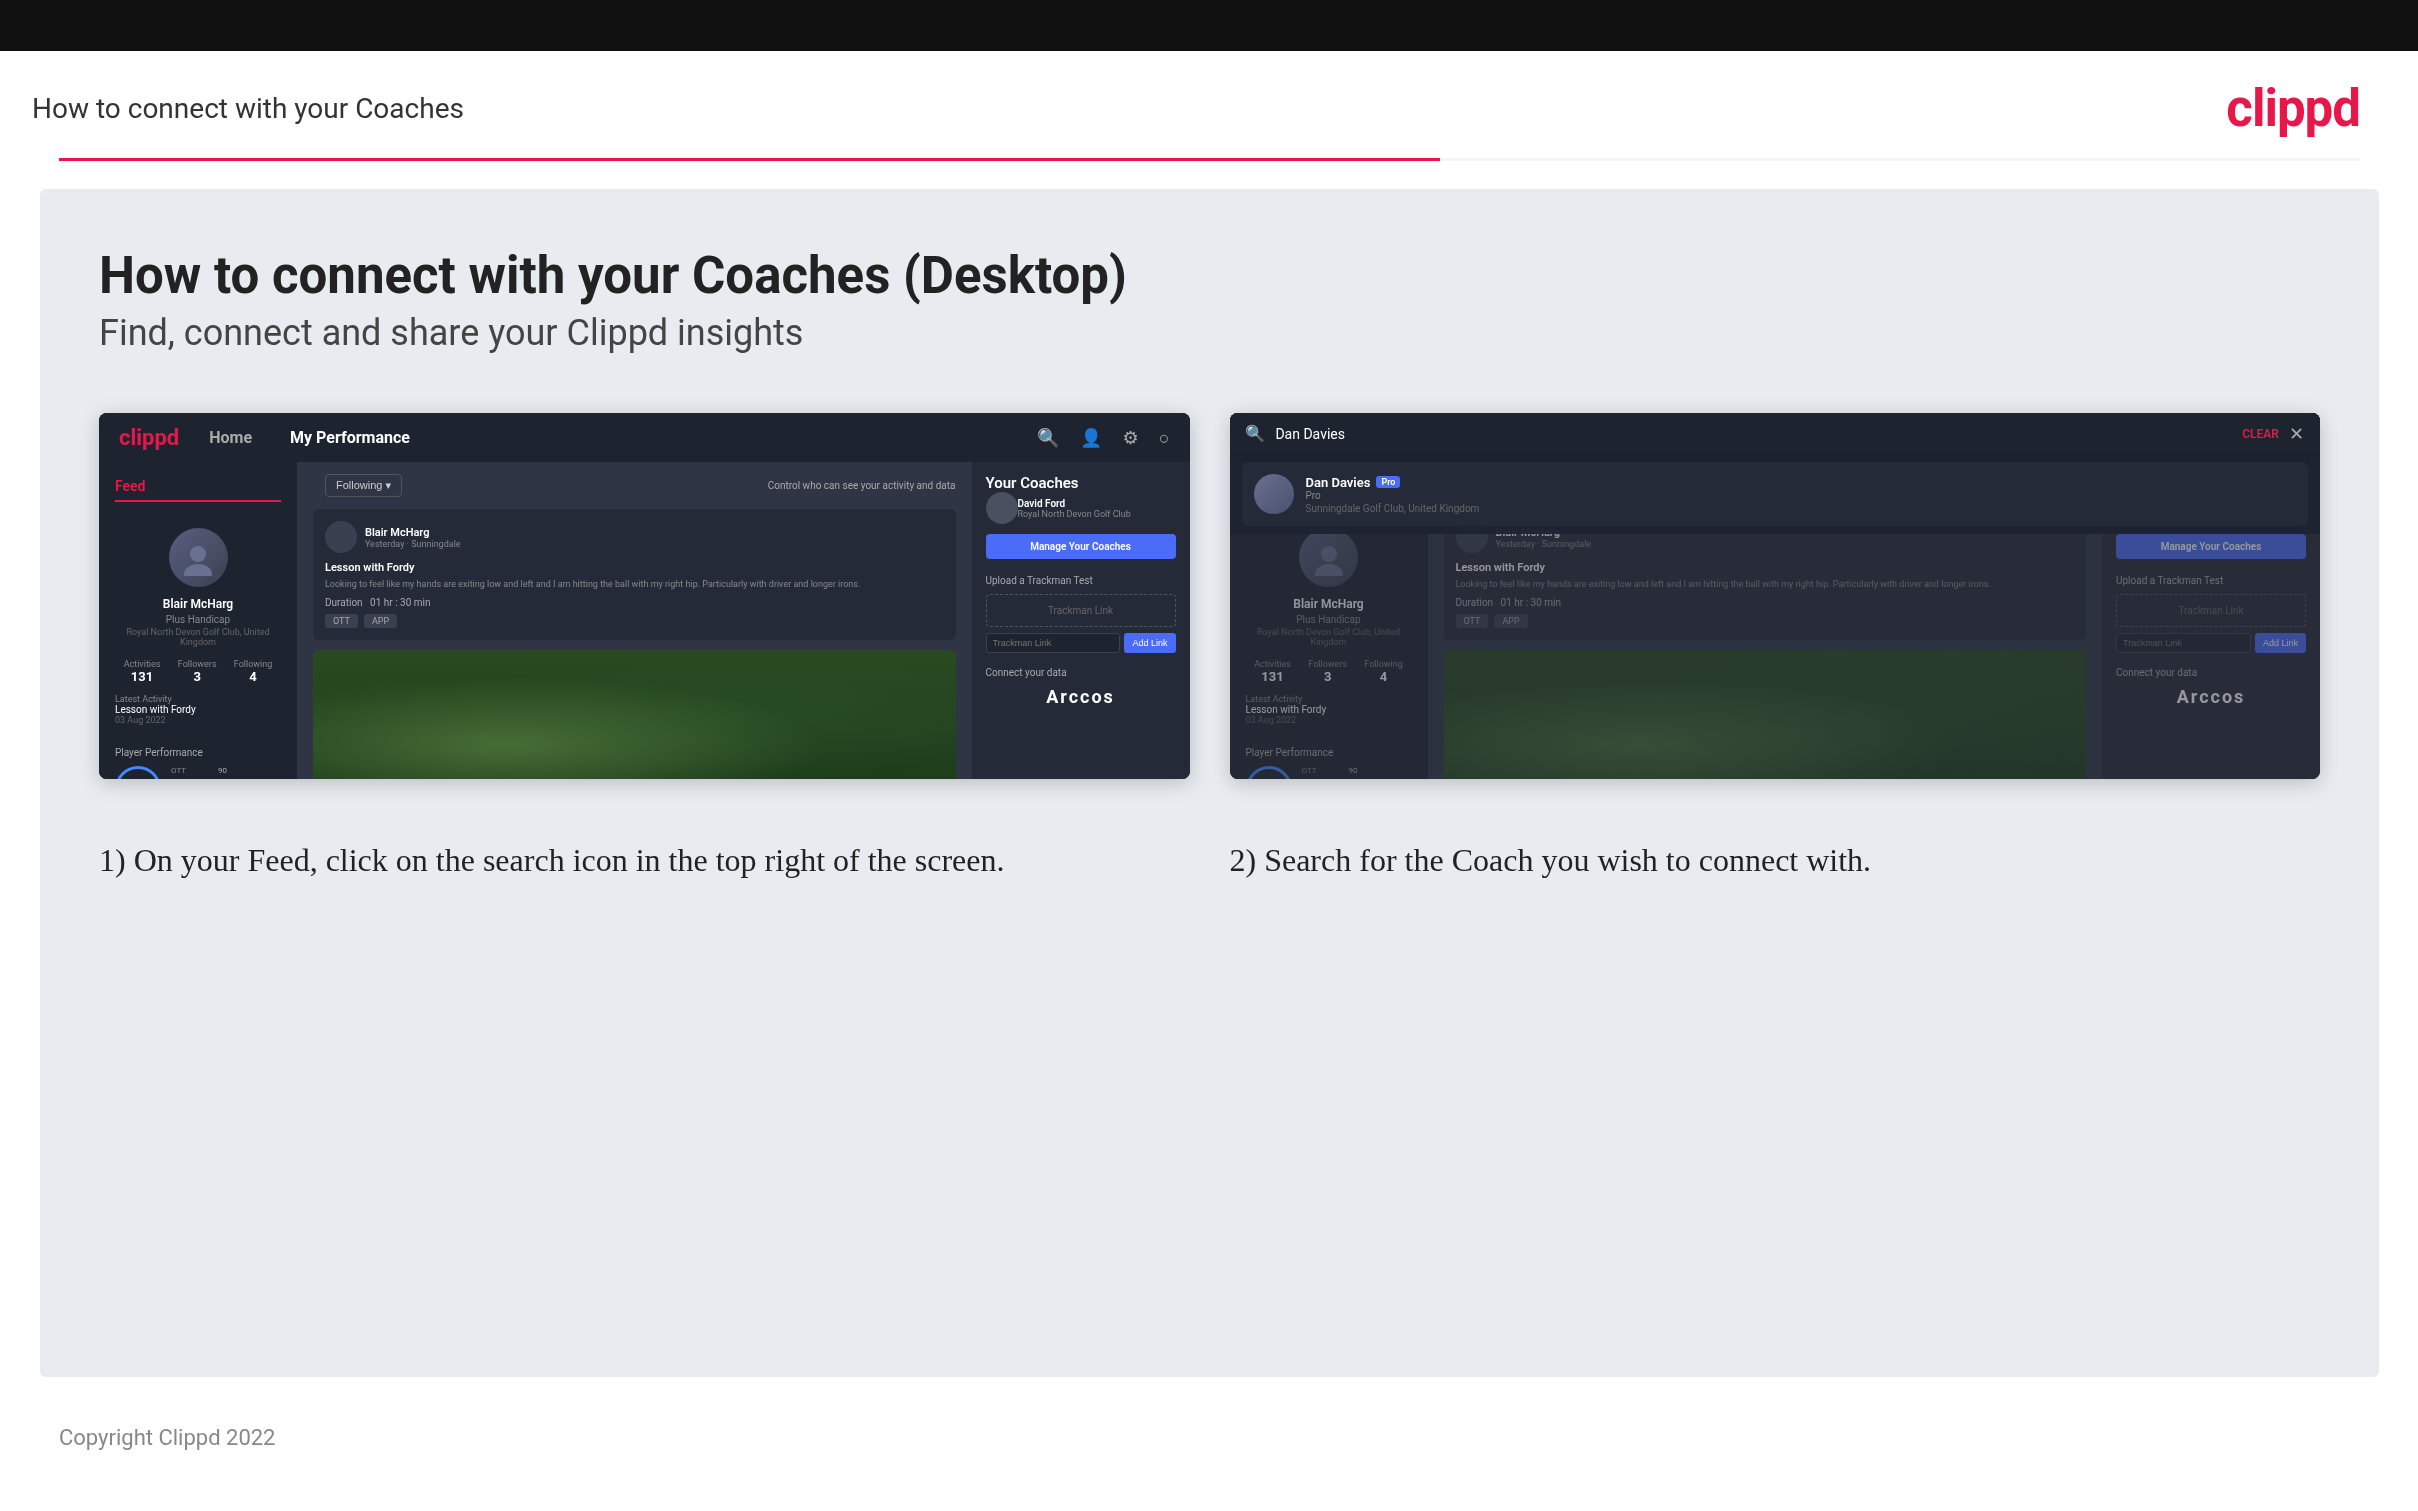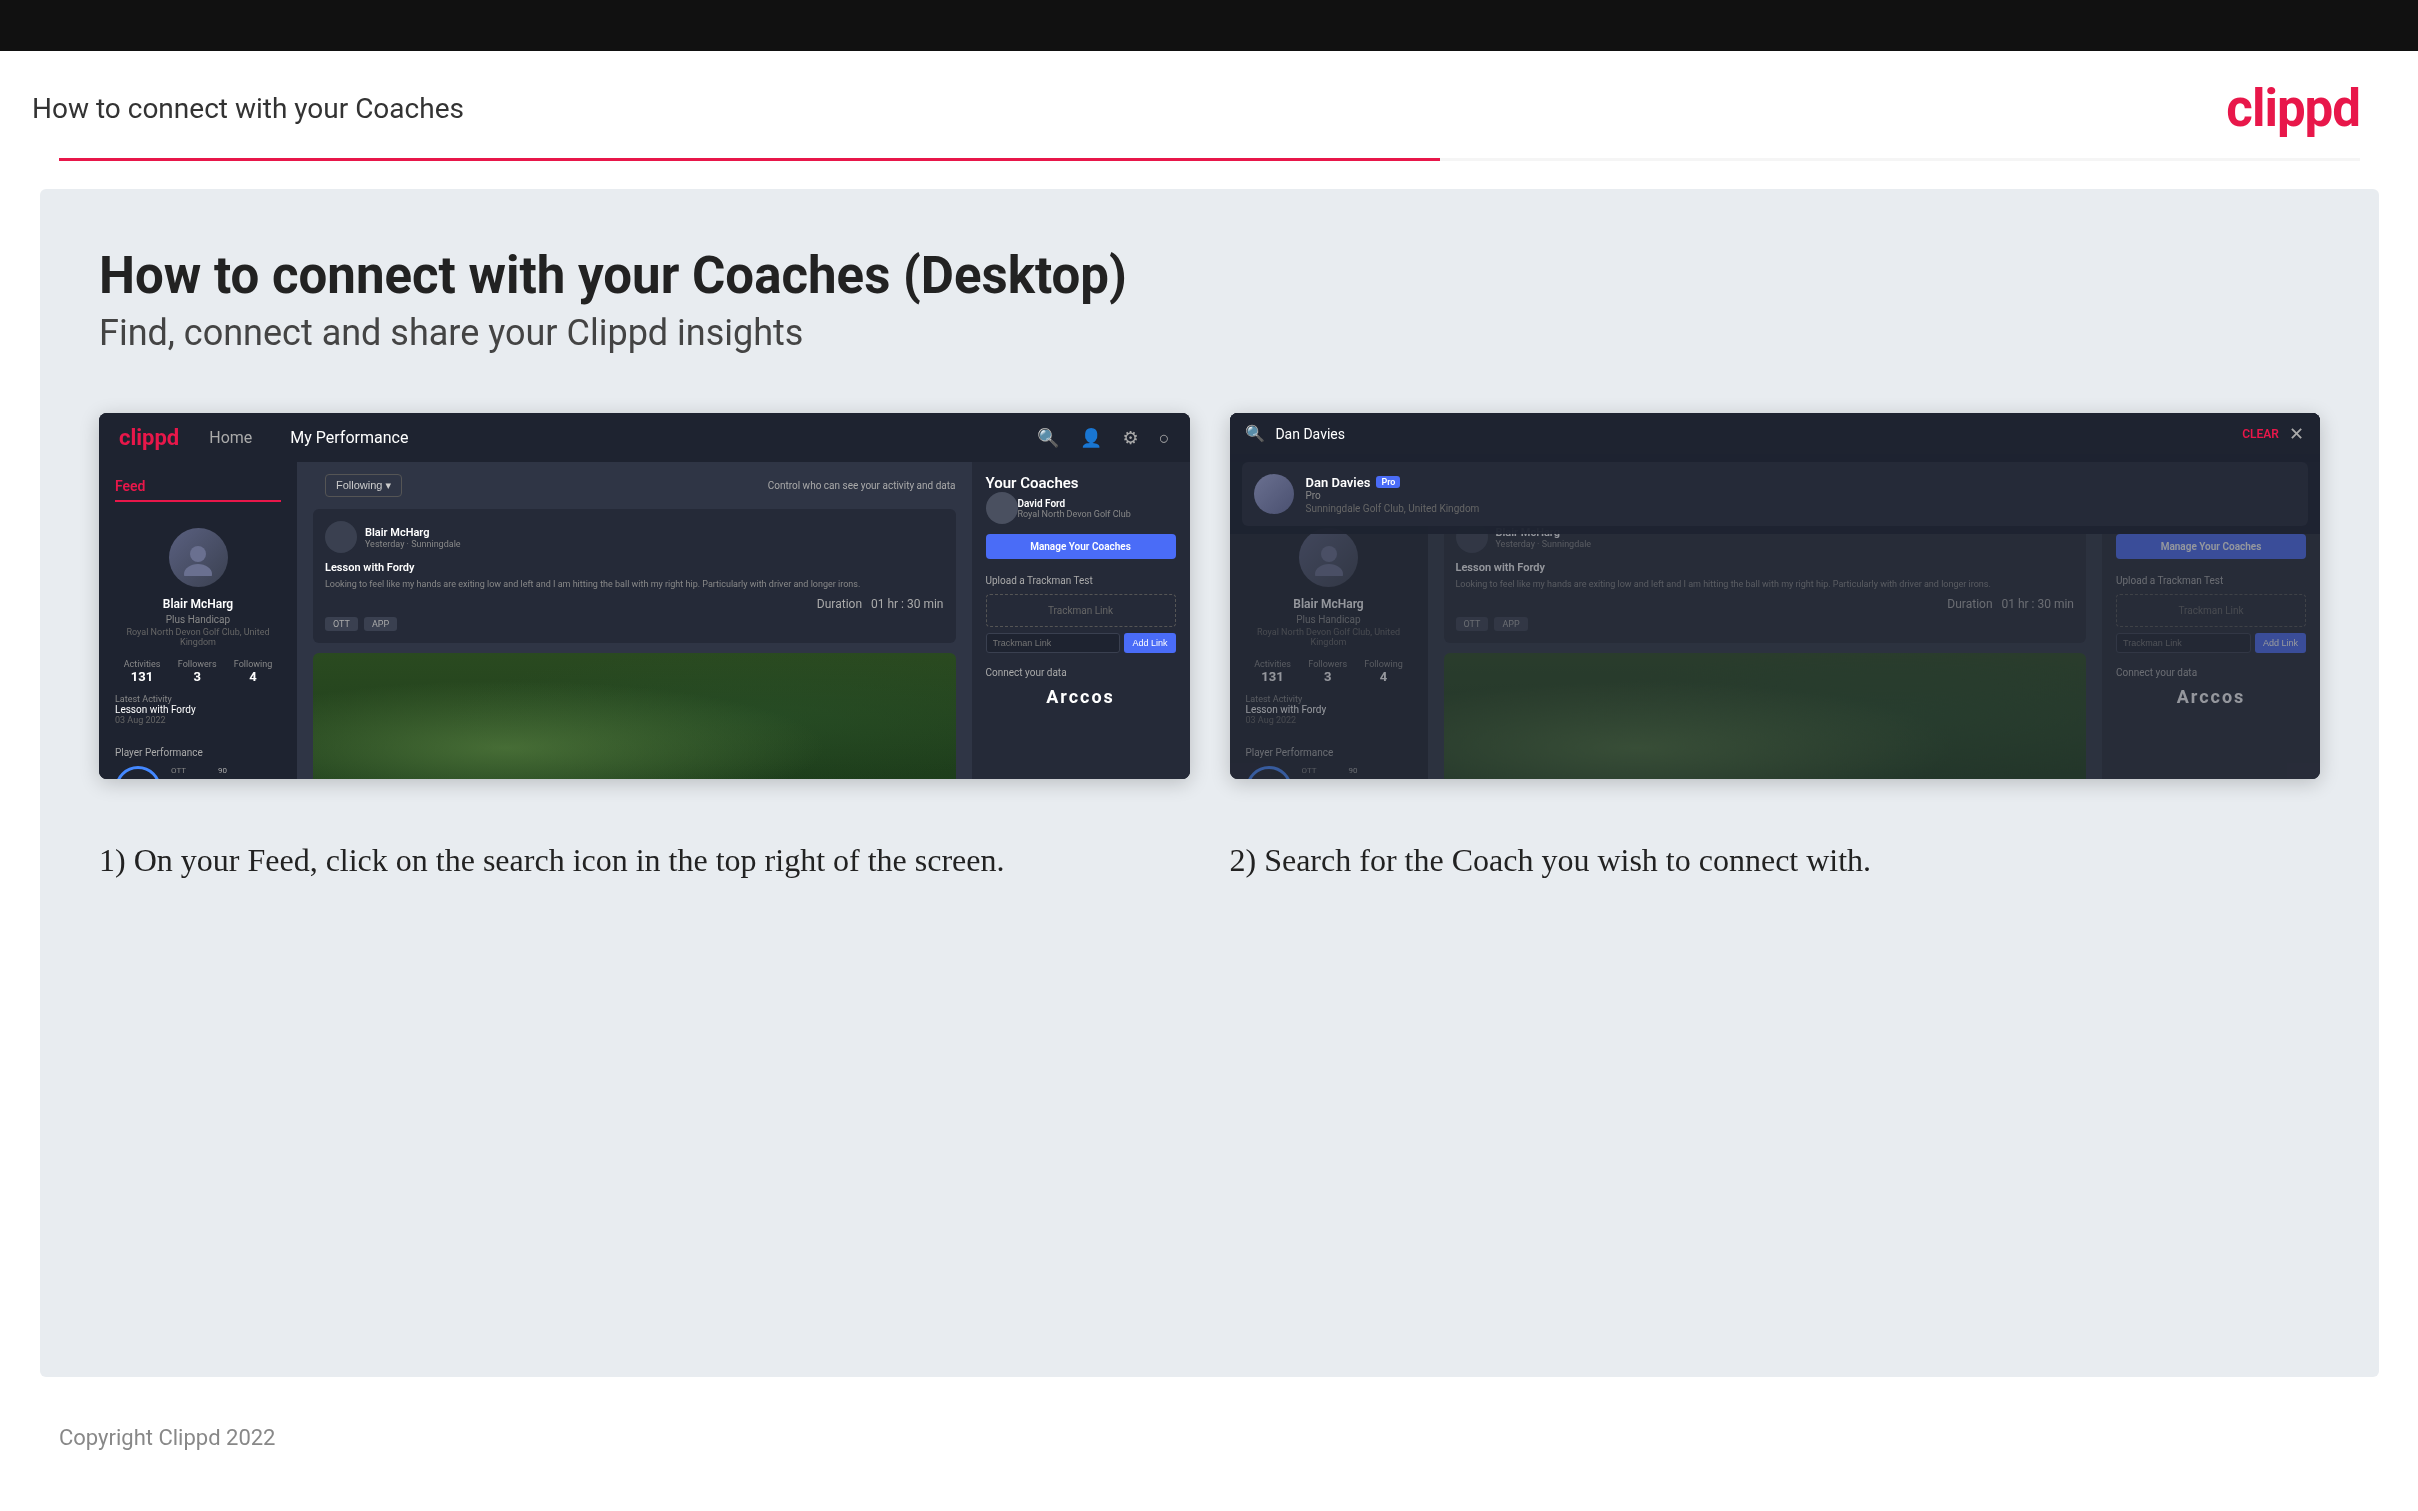--- a/index.html
+++ b/index.html
@@ -97,20 +97,21 @@
       gap: 30px;
     }
     .app-nav-logo {
       color: #e8174a;
       font-size: 22px;
       font-weight: 700;
     }
     .app-nav-item {
       color: #aaa;
       font-size: 16px;
+      font-weight: bold;
     }
     .app-nav-item.active {
       color: #fff;
       margin-left: 8px;
     }
     .app-nav-icons {
       margin-left: auto;
       display: flex;
       gap: 20px;
       align-items: center;
@@ -327,22 +328,21 @@
       margin-bottom: 4px;
     }
     .card-text {
       color: #888;
       font-size: 9px;
       line-height: 1.4;
       margin-bottom: 6px;
     }
     .card-duration {
       color: #aaa;
-      font-size: 12px;
-      text-align: right;
+      font-size: 10px;
     }
     .card-tags {
       display: flex;
       gap: 6px;
       margin-top: 6px;
     }
     .card-tag {
       background: #3a4050;
       color: #aaa;
       font-size: 9px;

